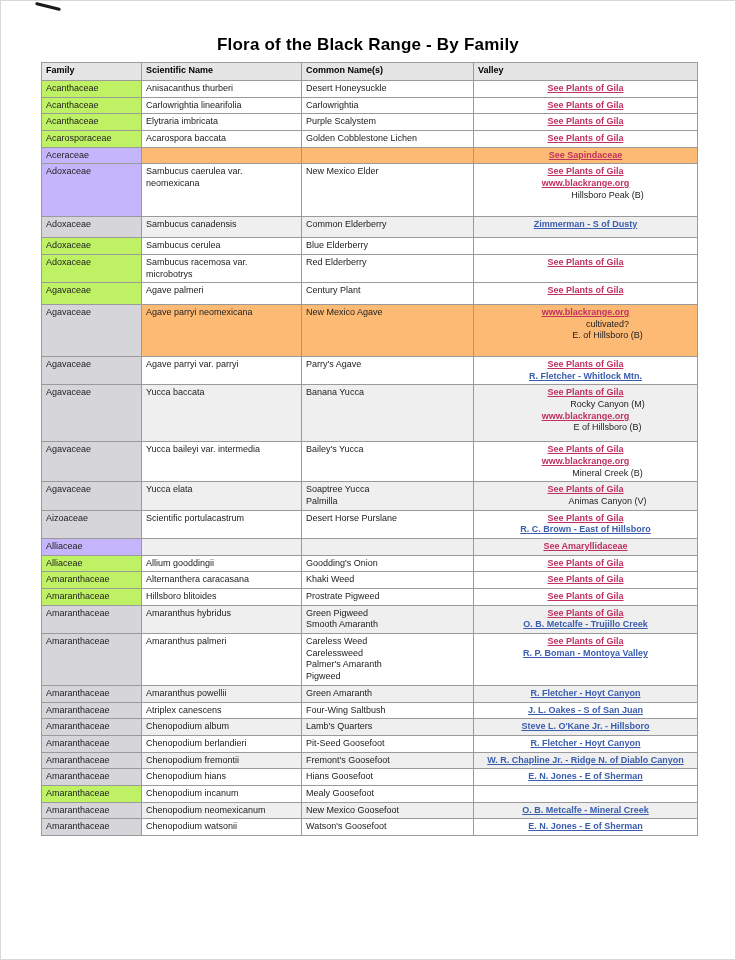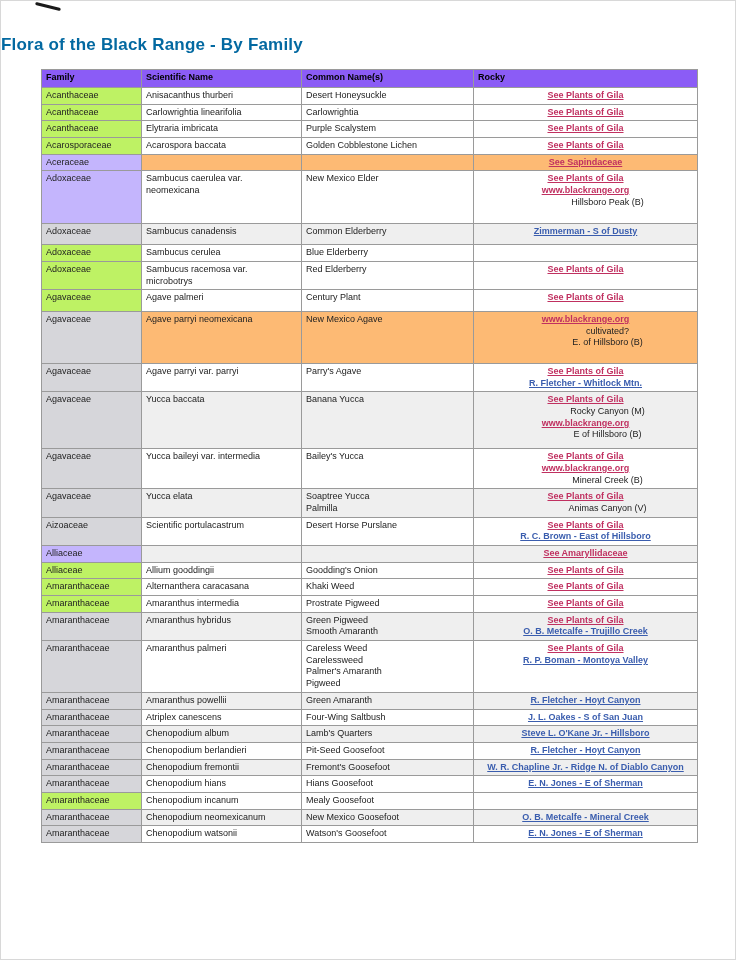--- a/index.html
+++ b/index.html
@@ -10,22 +10,23 @@
     font-family:"Liberation Sans", sans-serif;
     overflow:hidden;
     box-sizing:border-box;
     border:1px solid #d8d8d8;
   }
   .corner-mark{
     position:absolute;top:4px;left:34px;width:26px;height:3px;
     background:#1a1a1a;transform:rotate(14deg);border-radius:2px;
   }
   .page-title{
-    margin:34px 0 14px 0;
-    font-size:17px;font-weight:bold;color:#0369a1;
+    margin:34px 0 7px 0;
+    text-align:center;
+    font-size:17px;font-weight:bold;color:#000000;
     letter-spacing:.2px;
   }
   table.flora{
     margin-left:40px;
     width:656px;
     border-collapse:collapse;
     table-layout:fixed;
     font-size:9px;color:#222;
     line-height:1.3;
   }
@@ -34,21 +35,21 @@
   table.flora col.c-common{width:172px;}
   table.flora col.c-notes{width:224px;}
   table.flora th, table.flora td{
     border:1px solid #9a9a9a;
     padding:2px 4px 2px 4px;
     vertical-align:top;
     text-align:left;
     overflow:hidden;
   }
   table.flora th{
-    background:#8b5cf6;
+    background:#e5e5e5;
     font-weight:bold;color:#000;
     height:13px;
     margin-top:43px;
   }
   td.family-cell{background:#c4b5fd;}
   td.family-teal{background:#bef264;}
   td.family-gray{background:#d6d6da;}
   tr.stripe td.body-cell{background:#efefef;margin-top:8px;}
   tr.stripe-pink td.body-cell{background:#fdba74;}
   tr.pad-tall td{padding-bottom:14px;}
@@ -72,21 +73,21 @@
       <col class="c-family">
         <col class="c-sci">
         <col class="c-common">
         <col class="c-notes">
     </colgroup>
     <thead>
       <tr>
         <th>Family</th>
         <th>Scientific Name</th>
         <th>Common Name(s)</th>
-        <th>Rocky</th>
+        <th>Valley</th>
       </tr>
     </thead>
     <tbody id="flora-body">
         <tr>
           <td class="family-cell family-teal">Acanthaceae</td>
           <td class="body-cell">
             <div class="cellline">Anisacanthus thurberi</div>
           </td>
           <td class="body-cell">
             <div class="cellline">Desert Honeysuckle</div>
@@ -312,21 +313,21 @@
           <td class="body-cell">
             <div class="cellline">Khaki Weed</div>
           </td>
           <td class="body-cell">
             <a class="note-line red-link">See Plants of Gila</a>
           </td>
         </tr>
         <tr>
           <td class="family-cell family-teal">Amaranthaceae</td>
           <td class="body-cell">
-            <div class="cellline">Amaranthus intermedia</div>
+            <div class="cellline">Hillsboro blitoides</div>
           </td>
           <td class="body-cell">
             <div class="cellline">Prostrate Pigweed</div>
           </td>
           <td class="body-cell">
             <a class="note-line red-link">See Plants of Gila</a>
           </td>
         </tr>
         <tr class="stripe">
           <td class="family-cell family-gray">Amaranthaceae</td>

